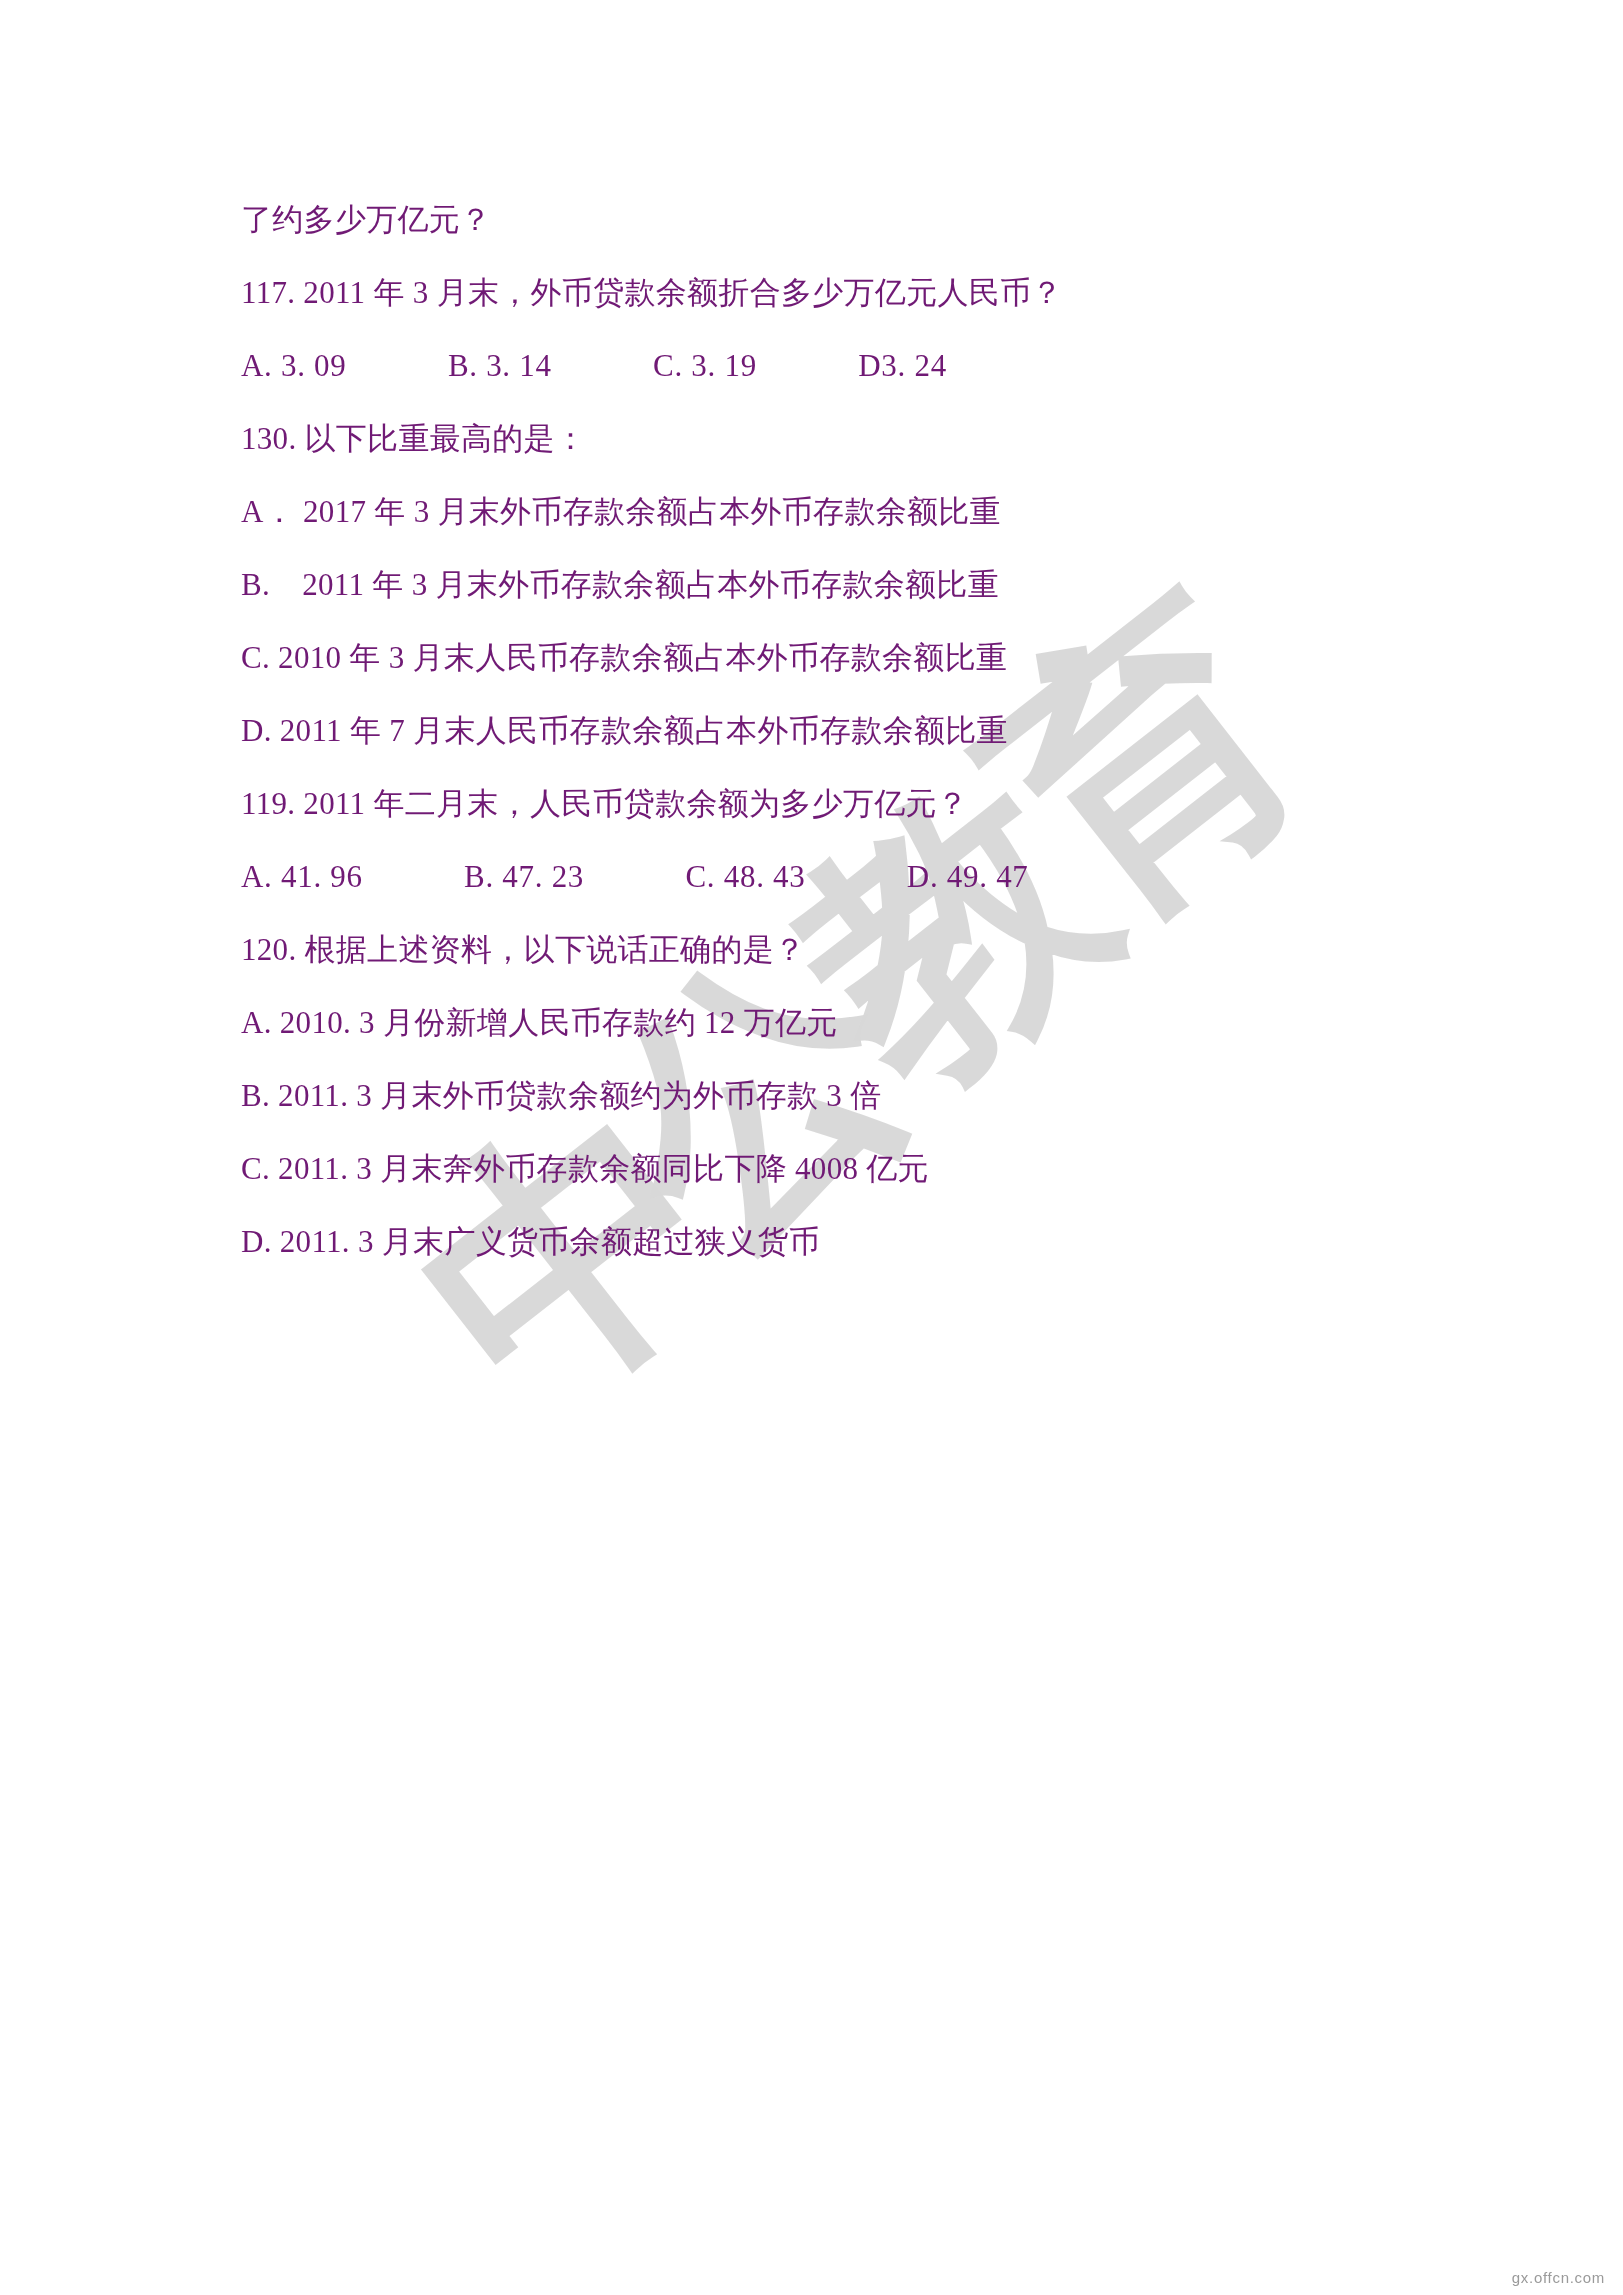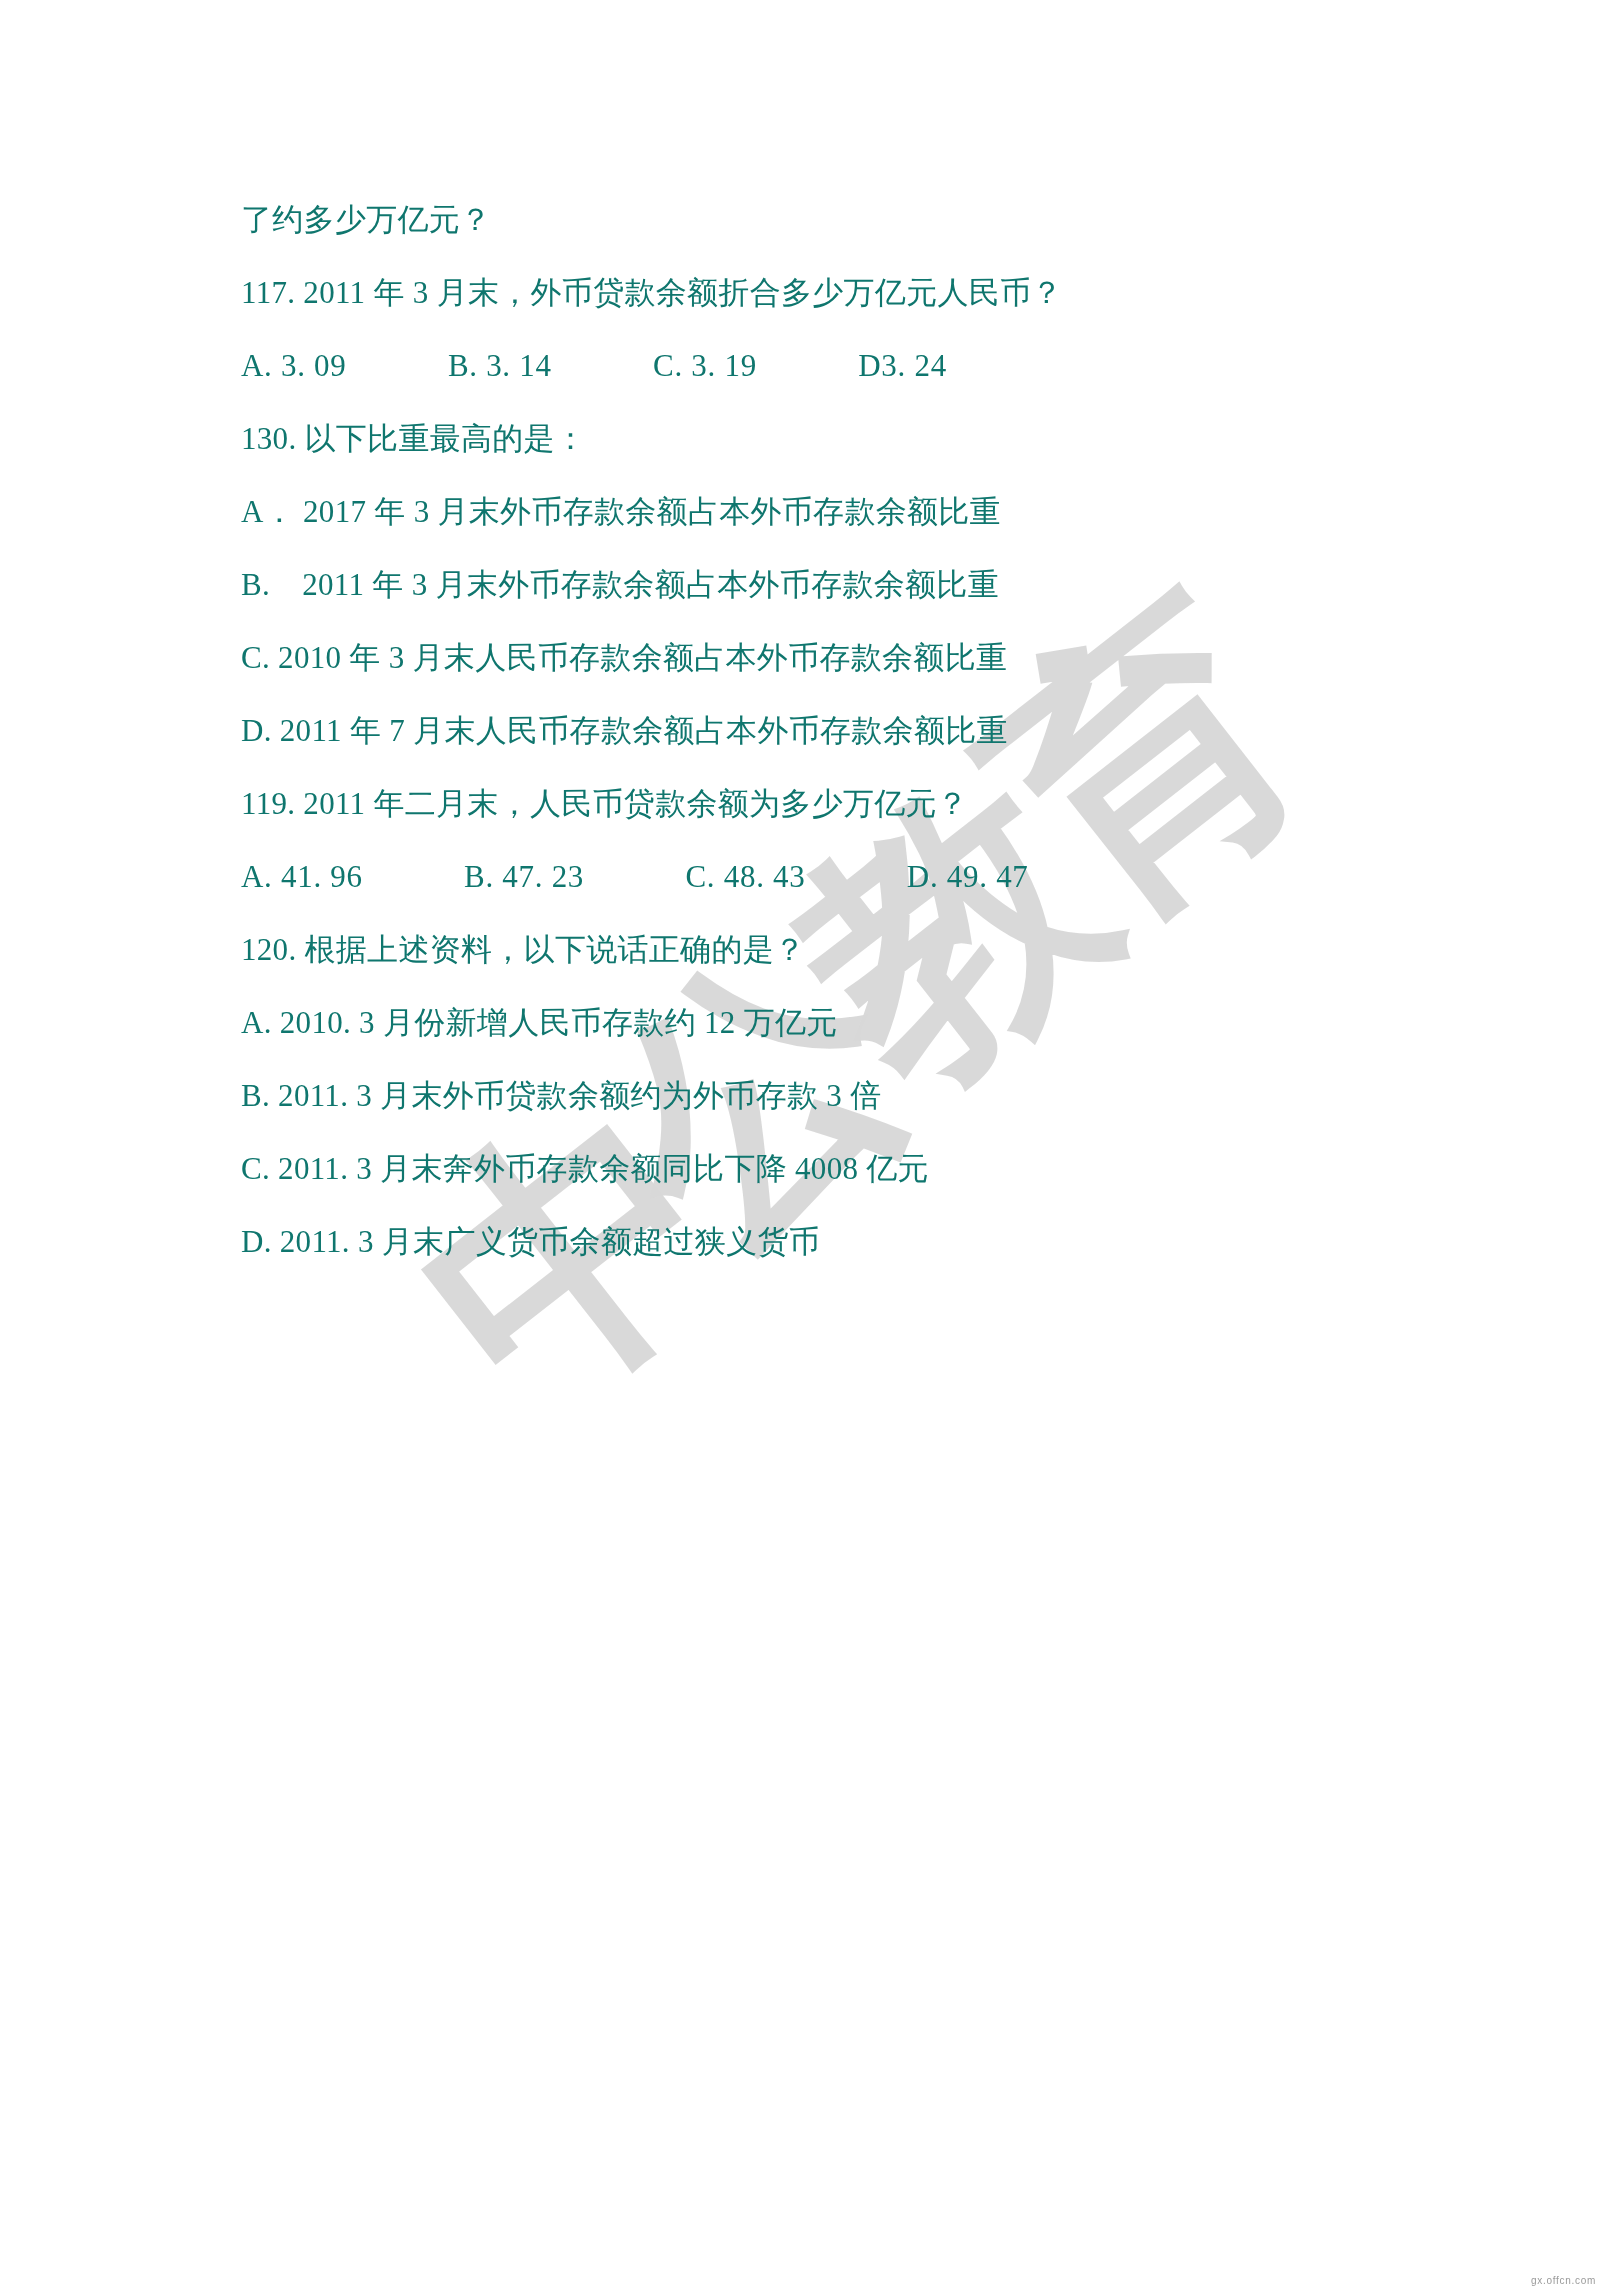--- a/index.html
+++ b/index.html
@@ -23,21 +23,21 @@
     left: 241px;
     top: 183px;
     width: 1178px;
     z-index: 3;
   }
   .line {
     font-size: 31px;
     line-height: 73px;
     letter-spacing: 0.3px;
     white-space: pre-wrap;
-    color: #0f766e;
+    color: #701a75;
   }
   .line.opts {
     letter-spacing: 0.7px;
   }
   
   .watermark {
     position: absolute;
     left: 353px;
     top: 655px;
     width: 982px;
@@ -57,24 +57,24 @@
     transform: rotate(-38deg);
     transform-origin: 50% 50%;
   }
   .wm1 { left: 79px;  top: 458px; }
   .wm2 { left: 262px;  top: 301px; }
   .wm3 { left: 458px;  top: 134px; }
   .wm4 { left: 655px; top: -36px; }
 
   .footer {
     position: absolute;
-    right: 27px;
+    right: 18px;
     bottom: 9.2px;
     font-family: "Liberation Sans", "DejaVu Sans", sans-serif;
-    font-size: 10px;
+    font-size: 15px;
     color: #9a9a9a;
     letter-spacing: 0.7px;
     z-index: 4;
   }
 </style>
 </head>
 <body>
 
 <div class="page">
 

